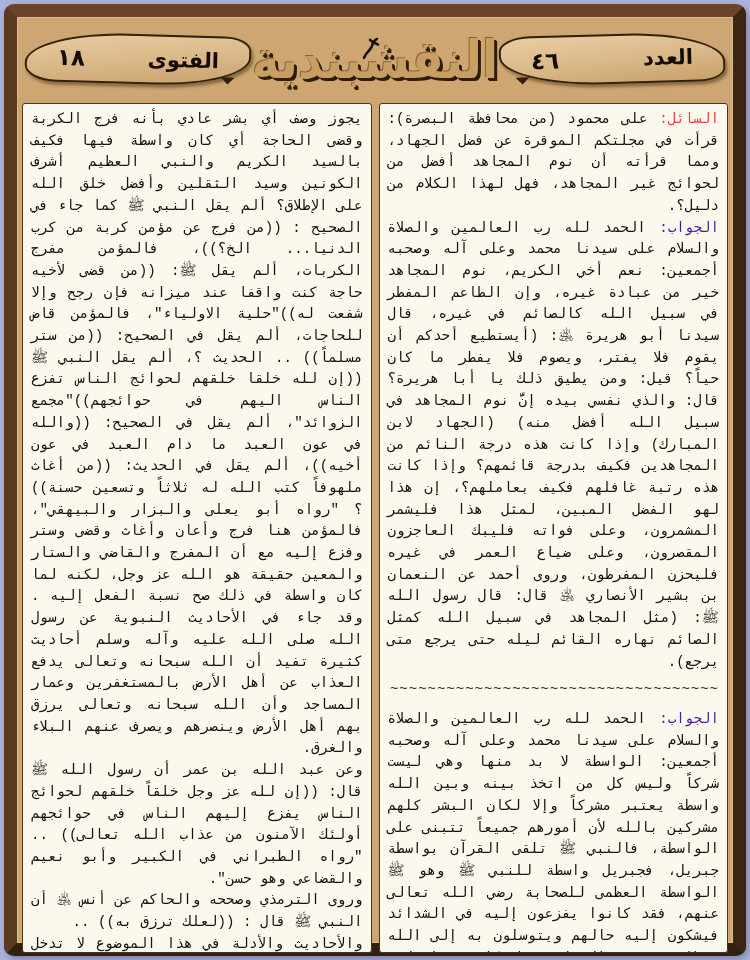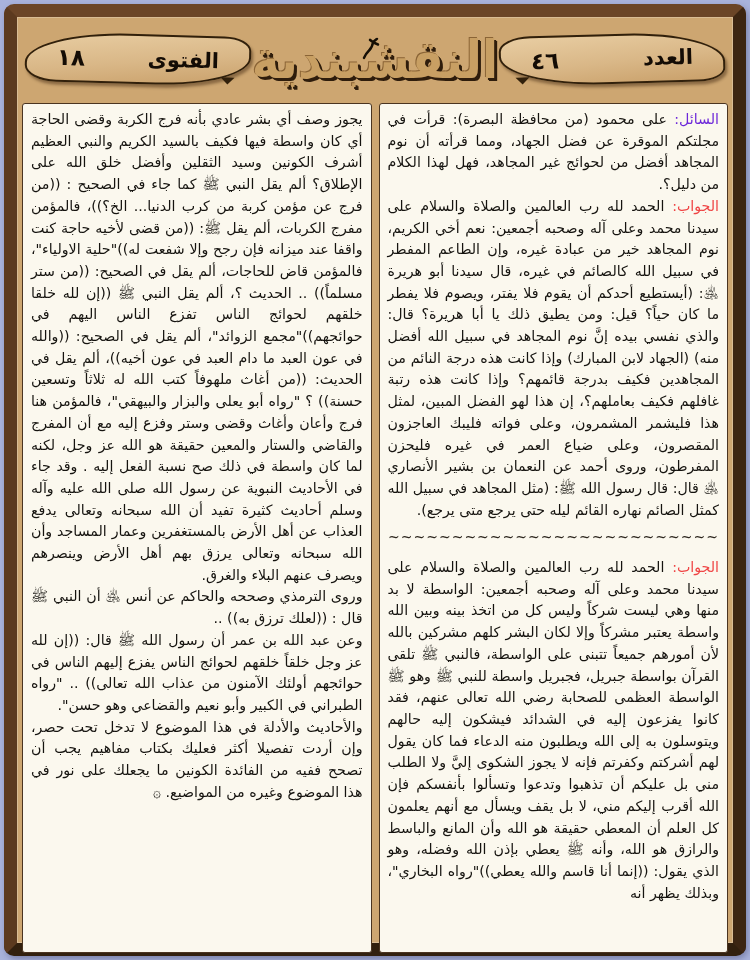--- a/index.html
+++ b/index.html
@@ -51,25 +51,25 @@
   }
   .flourish{position:absolute;top:-16px;left:44%;}
   .cols{
     display:flex;direction:rtl;gap:7px;
     padding:6px 5px 0 5px;
   }
   .col{
     flex:1;box-sizing:border-box;height:850px;overflow:hidden;
     background:#fbf8ee;border:1.5px solid #4a3420;border-radius:3px;
     padding:5px 8px 6px 8px;
-    font-size:14.2px;line-height:21.7px;color:#15130f;
+    font-size:14.2px;line-height:21.7px;color:#15130f;font-family:Liberation Mono, monospace;
   }
   .para{text-align:justify;margin:0;}
-  .q-label{color:#6d28d9;}
-  .a-label{color:#ef4444;}
+  .q-label{color:#ef4444;}
+  .a-label{color:#4c1d95;}
   .separator{
     text-align:center;white-space:nowrap;overflow:hidden;
     color:#2a241c;margin:6px 0 8px 0;letter-spacing:1px;font-size:14px;
   }
 </style>
 </head>
 <body>
 
 <div class="frame">
 
@@ -108,19 +108,19 @@
       </p>
       <div class="separator">~~~~~~~~~~~~~~~~~~~~~~~~~~~~~~~~~~~~~~~~~~</div>
       <p class="para">
         <span class="a-label">الجواب:</span>
         <span>الحمد لله رب العالمين والصلاة والسلام على سيدنا محمد وعلى آله وصحبه أجمعين: الواسطة لا بد منها وهي ليست شركاً وليس كل من اتخذ بينه وبين الله واسطة يعتبر مشركاً وإلا لكان البشر كلهم مشركين بالله لأن أمورهم جميعاً تتبنى على الواسطة، فالنبي ﷺ تلقى القرآن بواسطة جبريل، فجبريل واسطة للنبي ﷺ وهو ﷺ الواسطة العظمى للصحابة رضي الله تعالى عنهم، فقد كانوا يفزعون إليه في الشدائد فيشكون إليه حالهم ويتوسلون به إلى الله ويطلبون منه الدعاء فما كان يقول لهم أشركتم وكفرتم فإنه لا يجوز الشكوى إليَّ ولا الطلب مني بل عليكم أن تذهبوا وتدعوا وتسألوا بأنفسكم فإن الله أقرب إليكم مني، لا بل يقف ويسأل مع أنهم يعلمون كل العلم أن المعطي حقيقة هو الله وأن المانع والباسط والرازق هو الله، وأنه ﷺ يعطي بإذن الله وفضله، وهو الذي يقول: ((إنما أنا قاسم والله يعطي))"رواه البخاري"، وبذلك يظهر أنه</span>
       </p>
     </div>
 
     <div class="col">
       <p class="para">يجوز وصف أي بشر عادي بأنه فرج الكربة وقضى الحاجة أي كان واسطة فيها فكيف بالسيد الكريم والنبي العظيم أشرف الكونين وسيد الثقلين وأفضل خلق الله على الإطلاق؟ ألم يقل النبي ﷺ كما جاء في الصحيح : ((من فرج عن مؤمن كربة من كرب الدنيا... الخ؟))، فالمؤمن مفرج الكربات، ألم يقل ﷺ: ((من قضى لأخيه حاجة كنت واقفا عند ميزانه فإن رجح وإلا شفعت له))"حلية الاولياء"، فالمؤمن قاض للحاجات، ألم يقل في الصحيح: ((من ستر مسلماً)) .. الحديث ؟، ألم يقل النبي ﷺ ((إن لله خلقا خلقهم لحوائج الناس تفزع الناس اليهم في حوائجهم))"مجمع الزوائد"، ألم يقل في الصحيح: ((والله في عون العبد ما دام العبد في عون أخيه))، ألم يقل في الحديث: ((من أغاث ملهوفاً كتب الله له ثلاثاً وتسعين حسنة)) ؟ "رواه أبو يعلى والبزار والبيهقي"، فالمؤمن هنا فرج وأعان وأغاث وقضى وستر وفزع إليه مع أن المفرج والقاضي والستار والمعين حقيقة هو الله عز وجل، لكنه لما كان واسطة في ذلك صح نسبة الفعل إليه . وقد جاء في الأحاديث النبوية عن رسول الله صلى الله عليه وآله وسلم أحاديث كثيرة تفيد أن الله سبحانه وتعالى يدفع العذاب عن أهل الأرض بالمستغفرين وعمار المساجد وأن الله سبحانه وتعالى يرزق بهم أهل الأرض وينصرهم ويصرف عنهم البلاء والغرق.</p>
+      <p class="para">وعن عبد الله بن عمر أن رسول الله ﷺ قال: ((إن لله عز وجل خلقاً خلقهم لحوائج الناس يفزع إليهم الناس في حوائجهم أولئك الآمنون من عذاب الله تعالى)) .. "رواه الطبراني في الكبير وأبو نعيم والقضاعي وهو حسن".</p>
       <p class="para">وروى الترمذي وصححه والحاكم عن أنس ﵁ أن النبي ﷺ قال : ((لعلك ترزق به)) ..</p>
-      <p class="para">وعن عبد الله بن عمر أن رسول الله ﷺ قال: ((إن لله عز وجل خلقاً خلقهم لحوائج الناس يفزع إليهم الناس في حوائجهم أولئك الآمنون من عذاب الله تعالى)) .. "رواه الطبراني في الكبير وأبو نعيم والقضاعي وهو حسن".</p>
       <p class="para">والأحاديث والأدلة في هذا الموضوع لا تدخل تحت حصر، وإن أردت تفصيلا أكثر فعليك بكتاب مفاهيم يجب أن تصحح ففيه من الفائدة الكونين ما يجعلك على نور في هذا الموضوع وغيره من المواضيع. ۞</p>
     </div>
 
   </div>
 </div>
 
 </body></html>

